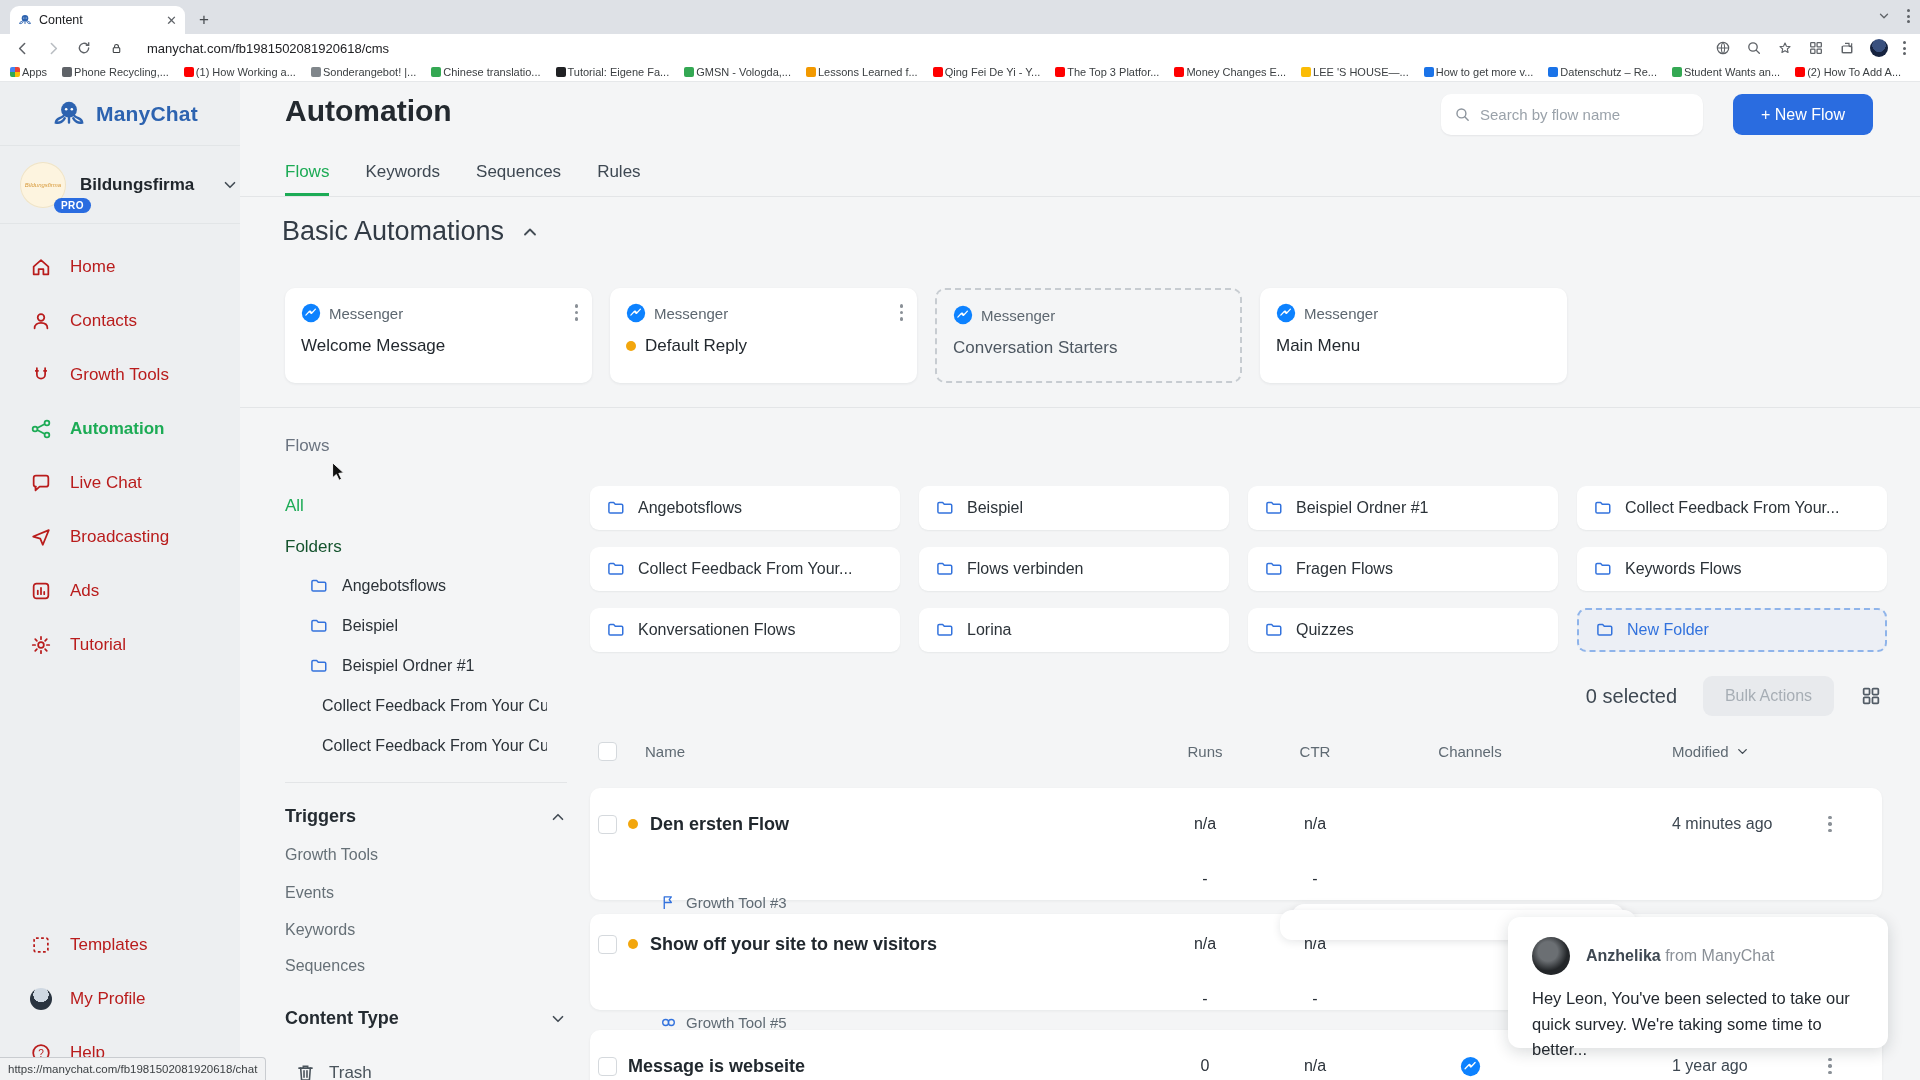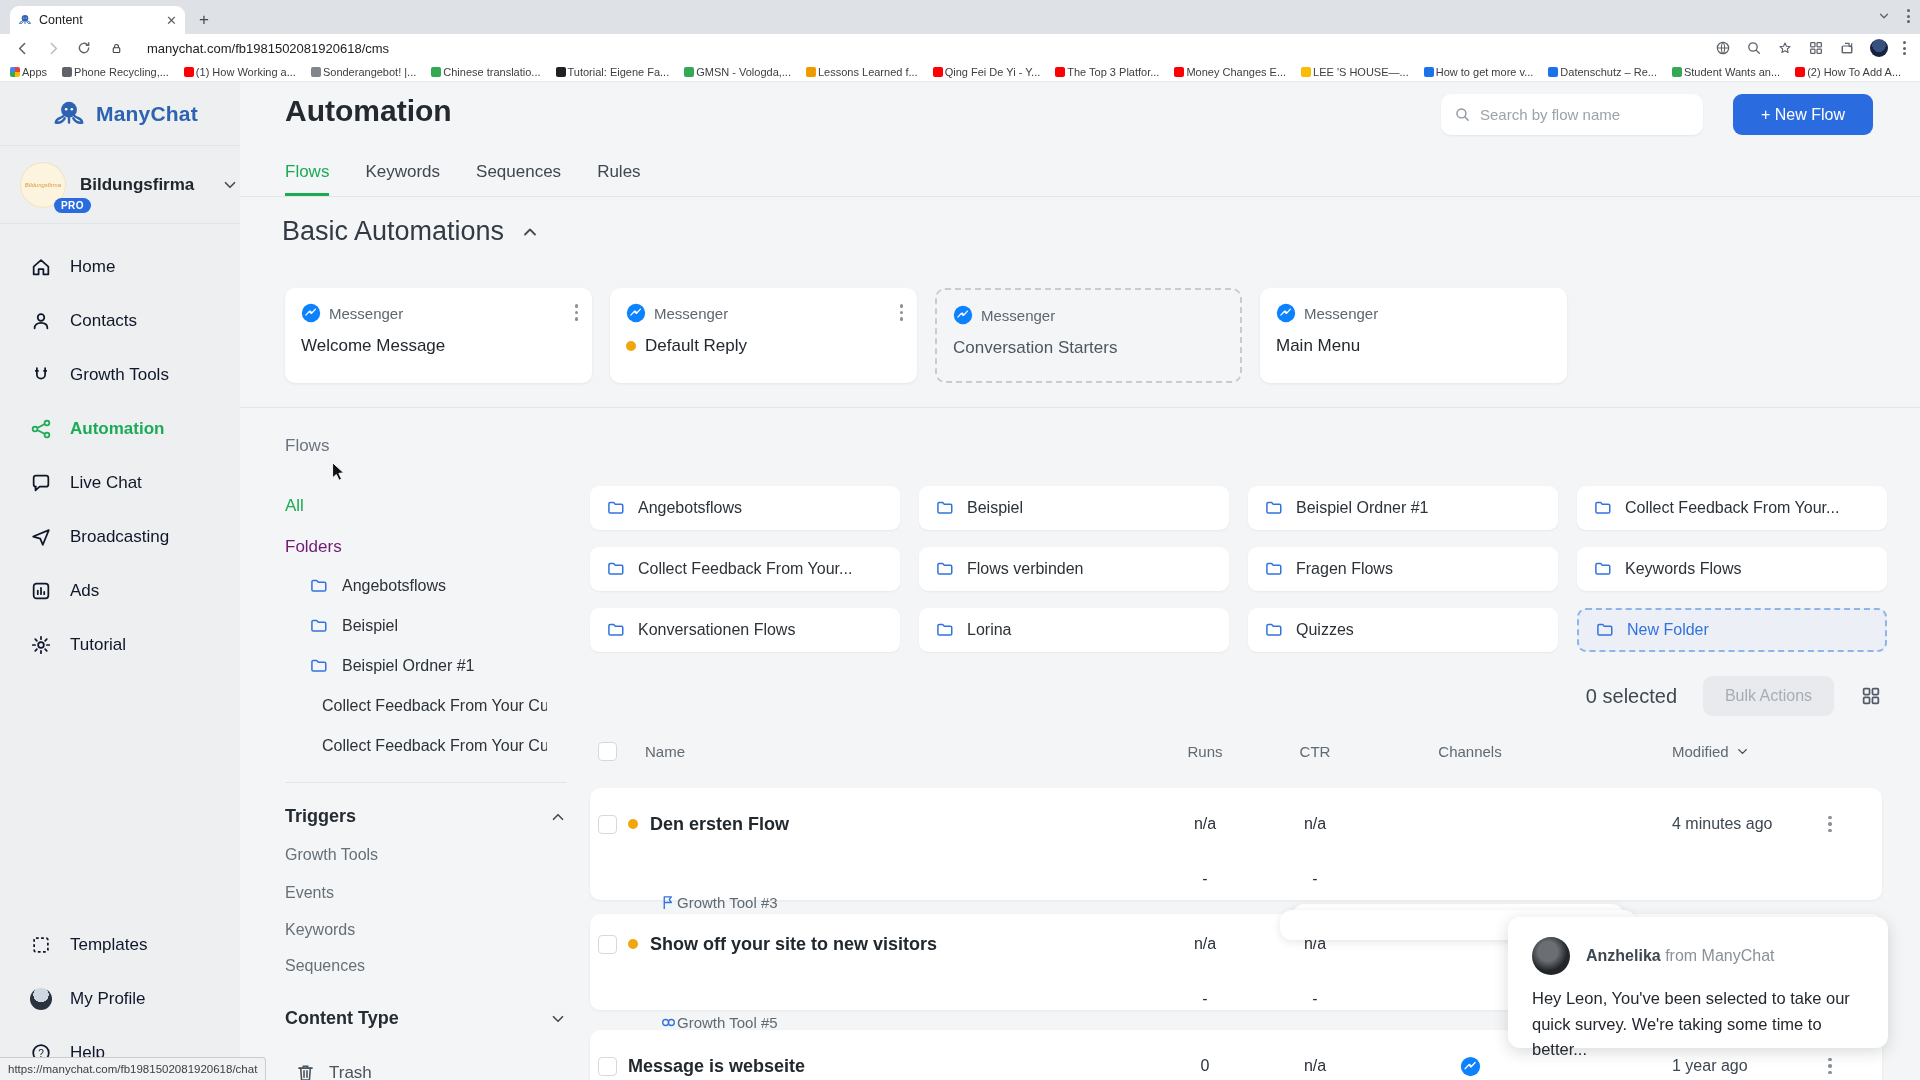--- a/index.html
+++ b/index.html
@@ -31,21 +31,21 @@
   
   .sidebar { position:absolute; left:0; top:82px; width:261px; bottom:0; background:#edeff1; border-right:4px solid #4d7c0f; }
   .brandrow { height:64px; display:flex; align-items:center; gap:10px; padding-left:52px; border-bottom:1px solid #e2e5e7; }
   .brand { font-size:21px; font-weight:700; color:#2d63b0; letter-spacing:.2px; }
   .acctrow { height:78px; display:flex; align-items:center; padding:0 18px 0 20px; border-bottom:1px solid #e2e5e7; position:relative; }
   .acct-av { width:46px; height:46px; border-radius:50%; background:#fdf4df; display:flex; align-items:center; justify-content:center; position:relative; box-shadow:0 0 0 1px #eee3c8 inset; }
   .acct-av em { font-size:6px; color:#d89a3b; font-style:italic; overflow:hidden; white-space:nowrap; }
   .pro { position:absolute; left:12px; bottom:-5px; background:#2a6ce0; color:#fff; font-size:10px; font-weight:700; border-radius:8px; padding:2px 7px; letter-spacing:.4px;margin-left:22px; }
   .acct-name { margin-left:14px; font-size:17px; font-weight:600; color:#20262c; flex:1; }
   .nav { padding-top:16px; }
-  .nav-item { height:54px; display:flex; align-items:center; gap:18px; padding-left:30px; font-size:17px; color:#0f172a; }
+  .nav-item { height:54px; display:flex; align-items:center; gap:18px; padding-left:30px; font-size:17px; color:#b91c1c; }
   .nav-item svg { flex:0 0 auto; }
   .nav-item.active { color:#1cab55; font-weight:600; }
   .side-bottom { position:absolute; left:0; bottom:0; width:100%; }
   .pf-av { width:22px; height:22px; border-radius:50%; background:radial-gradient(circle at 50% 30%,#cfd8e2 0 40%,#2a3440 41%); flex:0 0 auto; }
 
   
   .main { position:absolute; left:240px; top:82px; right:0; bottom:0; background:#f4f5f6; }
   .page-title { position:absolute; left:45px; top:12px; font-size:30px; font-weight:700; color:#23292f; }
   .search { position:absolute; left:1201px; top:12px; width:262px; height:41px; background:#fff; border-radius:10px; display:flex; align-items:center; gap:9px; padding:0 13px; box-shadow:0 1px 2px rgba(25,35,45,.07); }
   .search input { border:0; outline:0; flex:1; font-size:15px; color:#23292f; background:transparent; font-family:inherit; }
@@ -63,21 +63,21 @@
   .bcard .chan { display:flex; align-items:center; gap:8px; font-size:15px; color:#5d6770; }
   .bcard .title { margin-top:13px; font-size:17px; color:#23292f; display:flex; align-items:center; gap:9px; }
   .bcard.dashed .title { color:#4d5761; }
   .bcard .kb { position:absolute; right:14px; top:16px; }
   .dot { width:10px; height:10px; border-radius:50%; background:#f2a60d; display:inline-block; }
 
   .filters { position:absolute; left:45px; top:0; width:292px; }
   .f-abs { position:absolute; left:0; white-space:nowrap; }
   .f-gray { font-size:17px; color:#6b7480; }
   .f-green { font-size:17px; color:#1cab55; }
-  .f-dark { font-size:17px; color:#701a75; }
+  .f-dark { font-size:17px; color:#14532d; }
   .f-bold { font-size:18px; color:#242b31; font-weight:600; }
   .f-item { font-size:16px; color:#667077; }
   .f-folder { display:flex; align-items:center; gap:13px; font-size:16px; color:#2b3238; left:24px; width:238px; overflow:hidden; }
   .f-divider { position:absolute; left:0; width:282px; height:1px; background:#e3e5e7; }
   .chev { color:#434c55; }
 
   .fgrid { position:absolute; left:350px; top:404px; display:grid; grid-template-columns:repeat(4,310px); grid-column-gap:19px; grid-row-gap:17px; }
   .ftile { height:44px; background:#fff; border-radius:9px; box-shadow:0 1px 2px rgba(20,30,40,.06); display:flex; align-items:center; gap:12px; padding:0 16px; font-size:16px; color:#2b3238; white-space:nowrap; overflow:hidden; }
   .ftile.newf { background:rgba(47,107,227,.04); border:2px dashed #8fb4ea; box-shadow:none; color:#3272dd; }
 
@@ -86,21 +86,21 @@
   .bulk { width:131px; height:40px; background:#e8eaed; border:0; border-radius:9px; color:#a7aeb5; font-size:16px; font-family:inherit; }
   .viewgrid { color:#525c66; display:flex; }
 
   .trow-grid { display:grid; grid-template-columns:20px 1fr 110px 110px 200px 240px 40px; align-items:center; }
   .thead { position:absolute; left:350px; right:38px; top:660px; padding-left:8px; padding-right:32px; font-size:15px; color:#5f6a73; }
   .thead .c { text-align:center; } .thead .mod { padding-left:102px; display:flex; align-items:center; gap:6px; }
   .checkbox { width:19px; height:19px; border:1.5px solid #d5d9dd; border-radius:4px; background:#fff; }
   .rowcard { position:absolute; left:350px; right:38px; background:#fff; border-radius:10px; box-shadow:0 1px 3px rgba(20,30,40,.06); padding:0 32px 0 8px; }
   .rline { height:44px; } .rline2 { height:40px; }
   .rname { display:flex; align-items:center; gap:12px; padding-left:10px; font-size:18px; font-weight:600; color:#21282e; }
-  .rsub { display:flex; align-items:center; padding-left:42px; font-size:15px; color:#5f6a73;margin-top:48px; }
+  .rsub { display:flex; align-items:center; gap:9px; padding-left:42px; font-size:15px; color:#5f6a73;margin-top:48px; }
   .cell-c { text-align:center; font-size:16px; color:#2b323a; }
   .cell-mod { padding-left:102px; font-size:16px; color:#3e4852; }
   .kb { display:inline-flex; flex-direction:column; gap:3px; }
   .kb i { width:3.5px; height:3.5px; border-radius:50%; background:#8a9097; }
 
   .toast-l1,.toast-l2 { position:absolute; background:#fff; border-radius:12px; box-shadow:0 2px 8px rgba(20,30,40,.10); }
   .toast { position:absolute; left:1268px; top:835px; width:380px; height:131px; background:#fff; border-radius:12px; box-shadow:0 4px 16px rgba(20,30,40,.16); z-index:50; padding:20px 24px 0 24px; }
   .toast-head { display:flex; align-items:center; gap:16px; }
   .t-av { width:38px; height:38px; border-radius:50%; background:radial-gradient(circle at 42% 38%,#6b6f73 0 30%,#232629 60%); flex:0 0 auto; }
   .t-author { font-size:16px; font-weight:700; color:#3e4852; }

